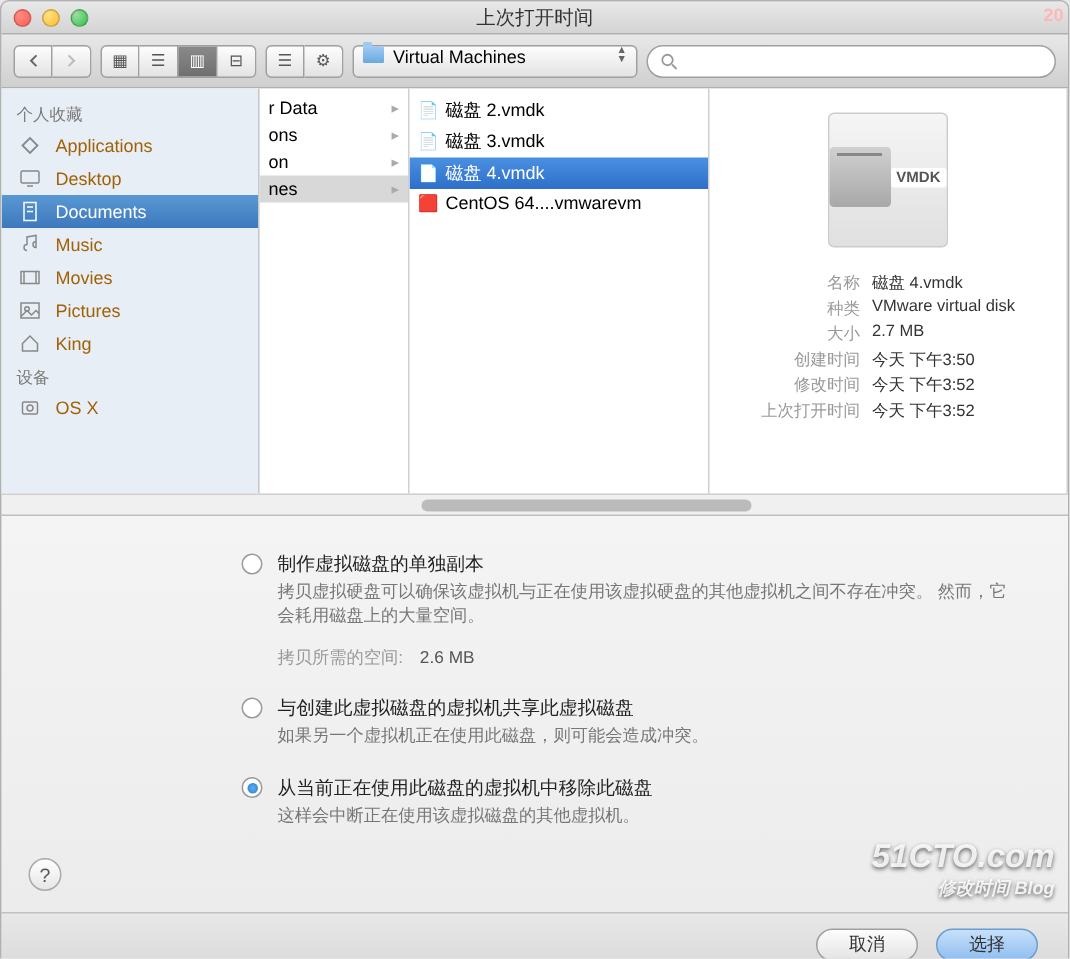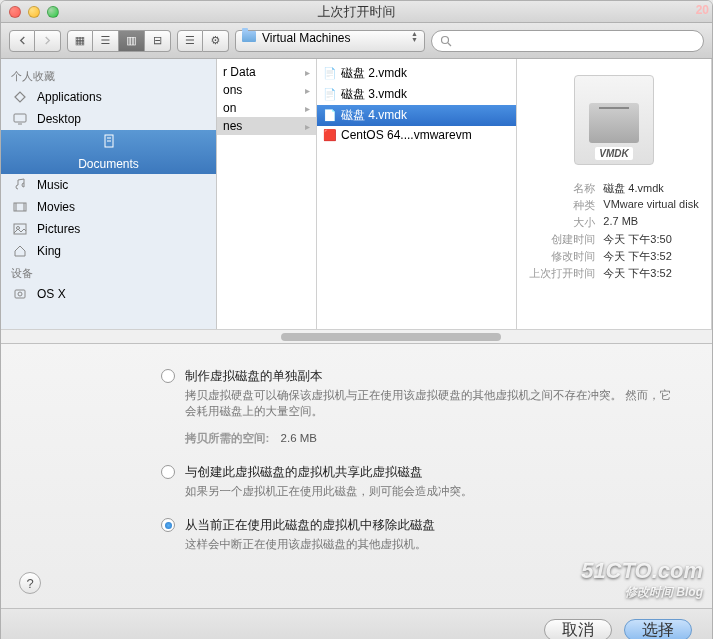--- a/index.html
+++ b/index.html
@@ -28,69 +28,69 @@
 .folder-icon-mini { width: 14px; height: 11px; background: linear-gradient(#9ec9f5,#6ba9de); border-radius: 1px; position: relative; }
 .folder-icon-mini::before { content:""; position:absolute; top:-3px; left:0; width:6px; height:3px; background:#9ec9f5; border-radius:1px 1px 0 0; }
 .path-arrow { margin-left: auto; display:flex; flex-direction:column; font-size:7px; color:#666; line-height:6px; }
 .search-field { flex: 1; height: 22px; background: #fff; border: 1px solid #a0a0a0; border-radius: 11px; display: flex; align-items: center; padding: 0 8px; }
 .search-field svg { margin-right: 4px; }
 
 
 .main { display: flex; height: 270px; background: #fff; }
 
 
-.sidebar { width: 216px; background: #e8eef5; border-right: 1px solid #c8c8c8; padding-top: 6px; font-size: 12px; overflow:hidden; }
+.sidebar { width: 172px; background: #e8eef5; border-right: 1px solid #c8c8c8; padding-top: 6px; font-size: 12px; overflow:hidden; }
 .sb-section { color: #7a7a7a; font-size: 11px; padding: 4px 10px 2px; }
-.sb-item { display: flex; align-items: center; gap: 8px; padding: 3px 10px; color: #000000; cursor: pointer; }
-.sb-item.selected { background: linear-gradient(#5a98d4, #3c78bd); color: #fff; flex-direction: column; }
+.sb-item { display: flex; align-items: center; gap: 8px; padding: 3px 10px; color: #a16207; cursor: pointer; }
+.sb-item.selected { background: linear-gradient(#5a98d4, #3c78bd); color: #fff; }
 .sb-icon { width: 18px; height: 16px; display: flex; align-items: center; justify-content: center; color: #888; }
 .sb-item.selected .sb-icon { color: #fff; }
 
 
 .columns { flex: 1; display: flex; border-radius: 20px; }
 .col { border-right: 1px solid #d0d0d0; font-size: 12px; overflow:hidden; }
 .col1 { width: 100px; padding-top: 4px; }
 .col2 { width: 200px; padding-top: 4px; }
 .col3 { flex: 1; padding: 8px; display: flex; flex-direction: column; align-items: center; }
 .col-item { display: flex; align-items: center; padding: 2px 6px; cursor: pointer; position: relative; gap: 4px; white-space: nowrap; }
 .col-item .chev { margin-left: auto; color: #aaa; font-size: 10px; }
 .col-item.sel-grey { background: #d8d8d8; }
 .col-item.sel-blue { background: linear-gradient(#4a90e2, #2d6fc9); color: #fff; }
 .col-item.sel-blue .file-icon { filter: brightness(1.2); }
 .file-icon { width: 14px; height: 14px; display:inline-flex; align-items:center; justify-content:center; font-size:11px; }
 
 
-.preview-icon { width: 80px; height: 90px; background: linear-gradient(#f5f5f5,#e0e0e0); border: 1px solid #ccc; border-radius: 4px; display: flex; flex-direction: column; align-items: center; justify-content: flex-end; margin-bottom: 12px; margin-top: 8px; font-style: italic; }
+.preview-icon { width: 80px; height: 90px; background: linear-gradient(#f5f5f5,#e0e0e0); border: 1px solid #ccc; border-radius: 4px; display: flex; flex-direction: row; align-items: center; justify-content: flex-end; margin-bottom: 12px; margin-top: 8px; }
 .preview-icon .disk { width: 50px; height: 40px; background: linear-gradient(#d0d0d0,#a8a8a8); border-radius: 3px; margin-bottom: 4px; position: relative; }
 .preview-icon .disk::after { content:""; position:absolute; top:4px; left:50%; transform:translateX(-50%); width:30px; height:2px; background:#888; }
 .preview-icon .vmdk-label { font-size: 10px; font-weight: bold; color: #555; background: #fff; padding: 1px 4px; border-radius: 2px; margin-bottom: 4px; }
 .meta-grid { display: grid; grid-template-columns: auto auto; gap: 2px 8px; font-size: 11px; color: #666; margin-top: 4px; }
 .meta-label { text-align: right; color: #999; }
 .meta-val { color: #333; }
 
 
 .hscroll { height: 14px; background: #f0f0f0; border-top: 1px solid #d0d0d0; position: relative; }
 .hscroll-thumb { position: absolute; left: 280px; top: 3px; width: 220px; height: 8px; background: #bbb; border-radius: 4px; }
 
 
 .options-panel { background: linear-gradient(#f4f4f4,#ececec); border-top: 1px solid #c0c0c0; padding: 24px 40px 14px 40px; height: 265px; position: relative; }
 .opt-row { display: flex; gap: 10px; margin-bottom: 6px; }
 .opt-radio { width: 14px; height: 14px; border: 1px solid #999; border-radius: 50%; background: #fff; margin-top: 1px; flex-shrink: 0; display:flex; align-items:center; justify-content:center; }
 .opt-radio.checked::after { content:""; width: 7px; height: 7px; background: radial-gradient(#5bb0f5,#2a7ac8); border-radius: 50%; }
 .opt-text { font-size: 12.5px; }
 .opt-title { color: #222; }
 .opt-desc { color: #777; font-size: 11.5px; margin-top: 2px; line-height: 1.4; }
 .space-row { font-size: 11.5px; color: #555; margin: 12px 0 18px 24px; }
-.space-row .lbl { color: #999; margin-right: 8px; font-weight: bold; }
+.space-row .lbl { color: #999; margin-right: 8px; }
 
 .help-btn { position: absolute; left: 18px; bottom: 14px; width: 22px; height: 22px; border: 1px solid #aaa; border-radius: 50%; background: linear-gradient(#fff,#e6e6e6); display: flex; align-items: center; justify-content: center; font-size: 13px; color: #555; cursor: pointer; }
 
 
 .footer { height: 42px; background: linear-gradient(#e8e8e8,#d8d8d8); display: flex; justify-content: flex-end; align-items: center; padding-right: 20px; gap: 12px; border-top: 1px solid #c0c0c0; }
-.mac-btn { height: 22px; min-width: 68px; padding: 0 14px; border-radius: 11px; border: 1px solid #a0a0a0; background: linear-gradient(#fdfdfd,#e3e3e3); font-size: 16px; color: #333; cursor: pointer; }
+.mac-btn { height: 22px; min-width: 68px; padding: 0 14px; border-radius: 11px; border: 1px solid #a0a0a0; background: linear-gradient(#fdfdfd,#e3e3e3); font-size: 12px; color: #333; cursor: pointer; }
 .mac-btn.primary { background: linear-gradient(#c7e0fb,#8fbef0); border-color: #6a9cd0; }
 
 
 .watermark { position: absolute; right: 10px; bottom: 38px; color: rgba(255,255,255,0.85); font-size: 22px; font-weight: bold; text-shadow: 0 1px 3px rgba(0,0,0,0.6); font-style: italic; pointer-events: none; }
 .watermark .sub { font-size: 12px; display: block; text-align: right; }
 .corner-ts { position: absolute; top: 3px; right: 4px; font-size: 12px; color: rgba(255,180,180,0.9); font-weight: bold; }
 </style>
 </head>
 <body>
 

